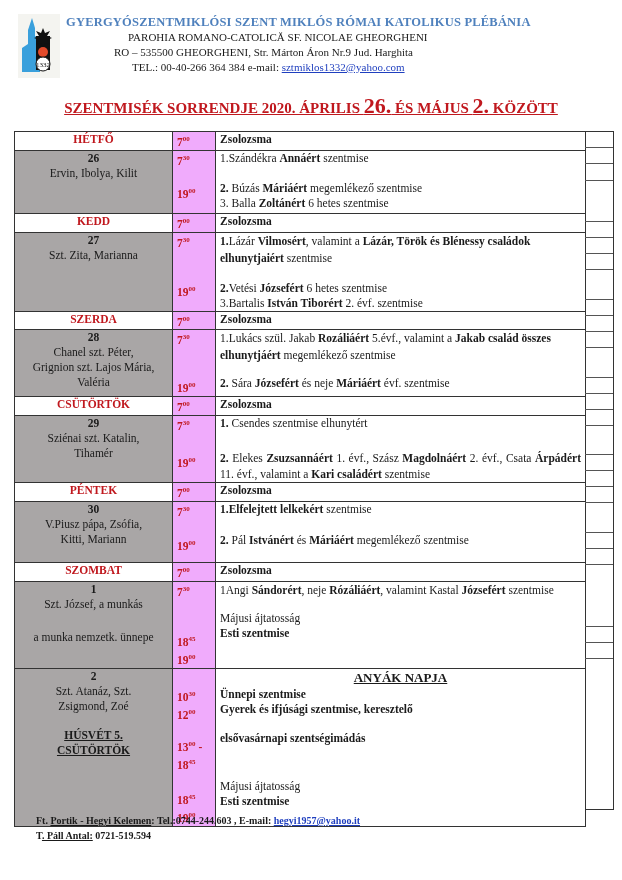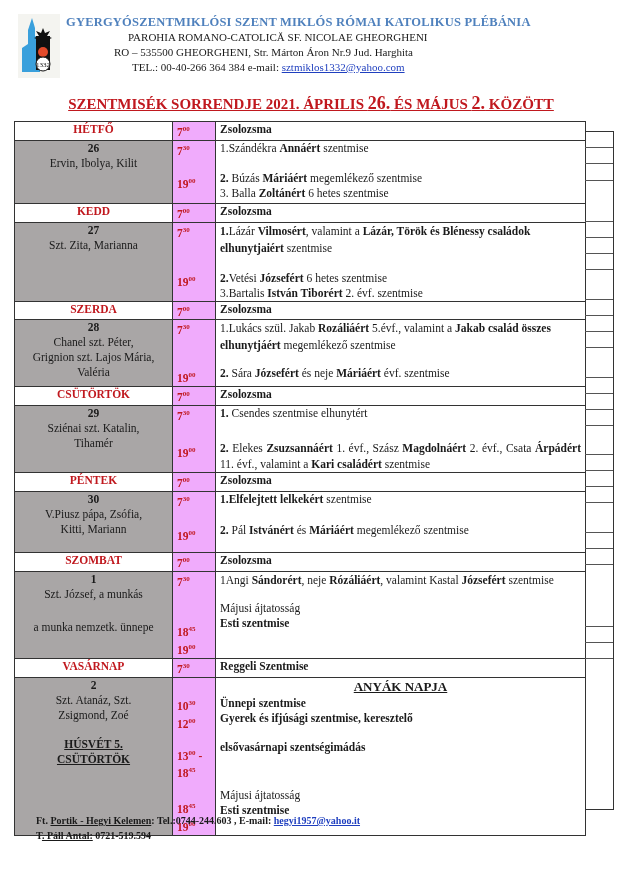--- a/index.html
+++ b/index.html
@@ -3,22 +3,22 @@
 <meta charset="utf-8">
 <style>
   html,body{margin:0;padding:0;background:#fff;}
   body{width:622px;height:880px;position:relative;overflow:hidden;font-family:"Liberation Serif",serif;color:#1a1a1a;}
   .hdr{position:absolute;left:0;top:0;width:622px;height:85px;}
   .logo{position:absolute;left:18px;top:14px;width:42px;height:64px;}
   .h1{position:absolute;left:66px;top:15px;width:520px;font-weight:bold;font-size:12.5px;color:#4f81bd;letter-spacing:0.2px;white-space:nowrap;}
   .hl{position:absolute;width:400px;font-size:11px;white-space:nowrap;}
   .hl a{color:#1f3fbf;text-decoration:underline;margin-top:44px;}
   .title{position:absolute;left:0;width:622px;top:93px;text-align:center;color:#c0181e;font-weight:bold;font-size:15px;text-decoration:underline;white-space:nowrap;}
-  .title .big{font-size:18px;}
-  table.sch{position:absolute;left:14px;top:121px;width:571px;border-collapse:collapse;table-layout:fixed;font-size:11.5px;}
+  .title .big{font-size:22px;}
+  table.sch{position:absolute;left:14px;top:131px;width:571px;border-collapse:collapse;table-layout:fixed;font-size:11.5px;}
   table.sch td{border:1px solid #333;padding:0 4px;vertical-align:top;}
   .day{background:#fff;color:#c0181e;font-weight:bold;text-align:center;height:14px;line-height:14px;}
   .dinfo{background:#a9a6a6;text-align:center;line-height:15px;}
   .tcol{background:#f0abfc;color:#c0181e;font-weight:bold;text-align:left;line-height:15px;}
   .tcol sup{font-size:7px;}
   .mass{line-height:15px;background:#fff;}
   .b{font-weight:bold;}
   .gap{height:10px;}
   .sidecol{position:absolute;left:585px;top:131px;width:29px;height:679px;border:1px solid #333;border-left:none;box-sizing:border-box;}
   .sidecol div{border-bottom:1px solid #555;box-sizing:border-box;}
@@ -43,21 +43,21 @@
   <div class="h1">GYERGYÓSZENTMIKLÓSI SZENT MIKLÓS RÓMAI KATOLIKUS PLÉBÁNIA</div>
   <div class="hl" style="left:128px;top:31px;">PAROHIA ROMANO-CATOLICĂ SF. NICOLAE GHEORGHENI</div>
   <div class="hl" style="left:114px;top:46px;">RO – 535500 GHEORGHENI, Str. Márton Áron Nr.9 Jud. Harghita</div>
   <div class="hl" style="left:132px;top:61px;">
     <span>TEL.: 00-40-266 364 384 e-mail:</span>
     <a>sztmiklos1332@yahoo.com</a>
   </div>
 </div>
 
 <div class="title">
-  <span>SZENTMISÉK SORRENDJE 2021. ÁPRILIS </span><span class="big">26.</span><span> ÉS MÁJUS </span><span class="big">2.</span><span> KÖZÖTT</span>
+  <span>SZENTMISÉK SORRENDJE 2020. ÁPRILIS </span><span class="big">26.</span><span> ÉS MÁJUS </span><span class="big">2.</span><span> KÖZÖTT</span>
 </div>
 
 <table class="sch">
   <colgroup>
       <col style="width:158px">
       <col style="width:43px">
       <col style="width:370px">
     </colgroup>
 
   <tbody>
@@ -171,25 +171,20 @@
     </td>
     <td class="tcol"><span>7</span><sup>30</sup><div style="height:33px"></div><span>18</span><sup>45</sup><br><span>19</span><sup>00</sup></td>
     <td class="mass">
       <div style="line-height:17px"><span>1Angi </span><b>Sándorért</b><span>, neje </span><b>Rózáliáért</b><span>, valamint Kastal </span><b>Józsefért</b><span> szentmise</span></div>
       <div style="height:12px"></div>
       <div>Májusi ájtatosság</div>
       <div class="b">Esti szentmise</div>
     </td>
   </tr>
 
-  <tr>
-    <td class="day">VASÁRNAP</td>
-    <td class="tcol"><span>7</span><sup>30</sup></td>
-    <td class="mass b">Reggeli Szentmise</td>
-  </tr>
   <tr>
     <td class="dinfo" style="height:140px">
       <div class="b">2</div>
           <div>Szt. Atanáz, Szt.</div>
           <div>Zsigmond, Zoé</div>
       <div style="height:14px"></div>
       <div class="b ul">HÚSVÉT 5.</div>
           <div class="b ul">CSÜTÖRTÖK</div>
     </td>
     <td class="tcol"><div style="height:18px"></div><span>10</span><sup>30</sup><br><span>12</span><sup>00</sup><div style="height:14px"></div><span>13</span><sup>00</sup><span> -</span><br><span>18</span><sup>45</sup><div style="height:18px"></div><span>18</span><sup>45</sup><br><span>19</span><sup>00</sup></td>

